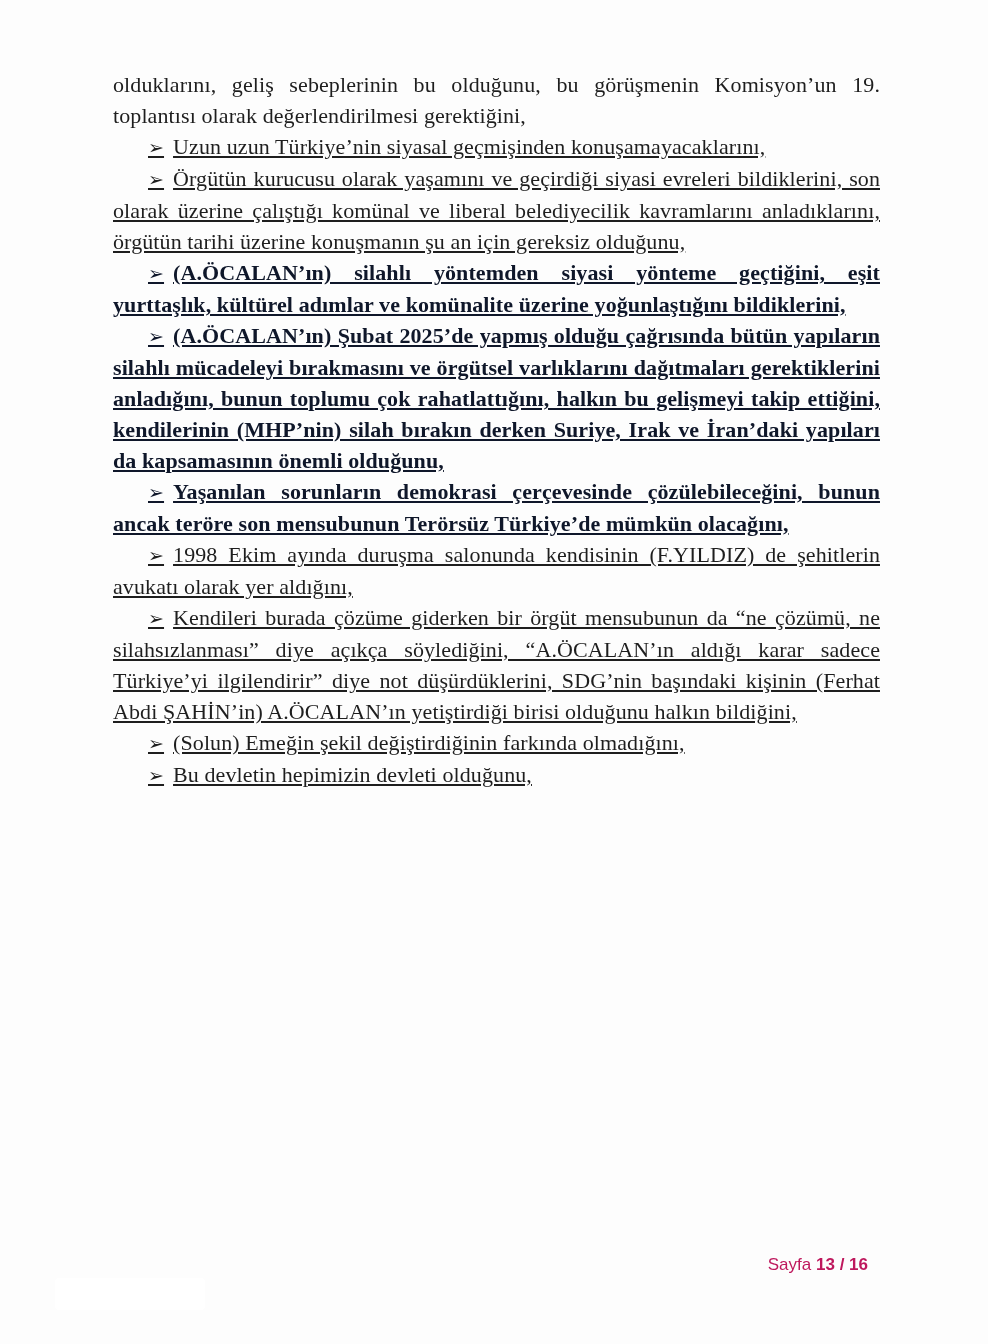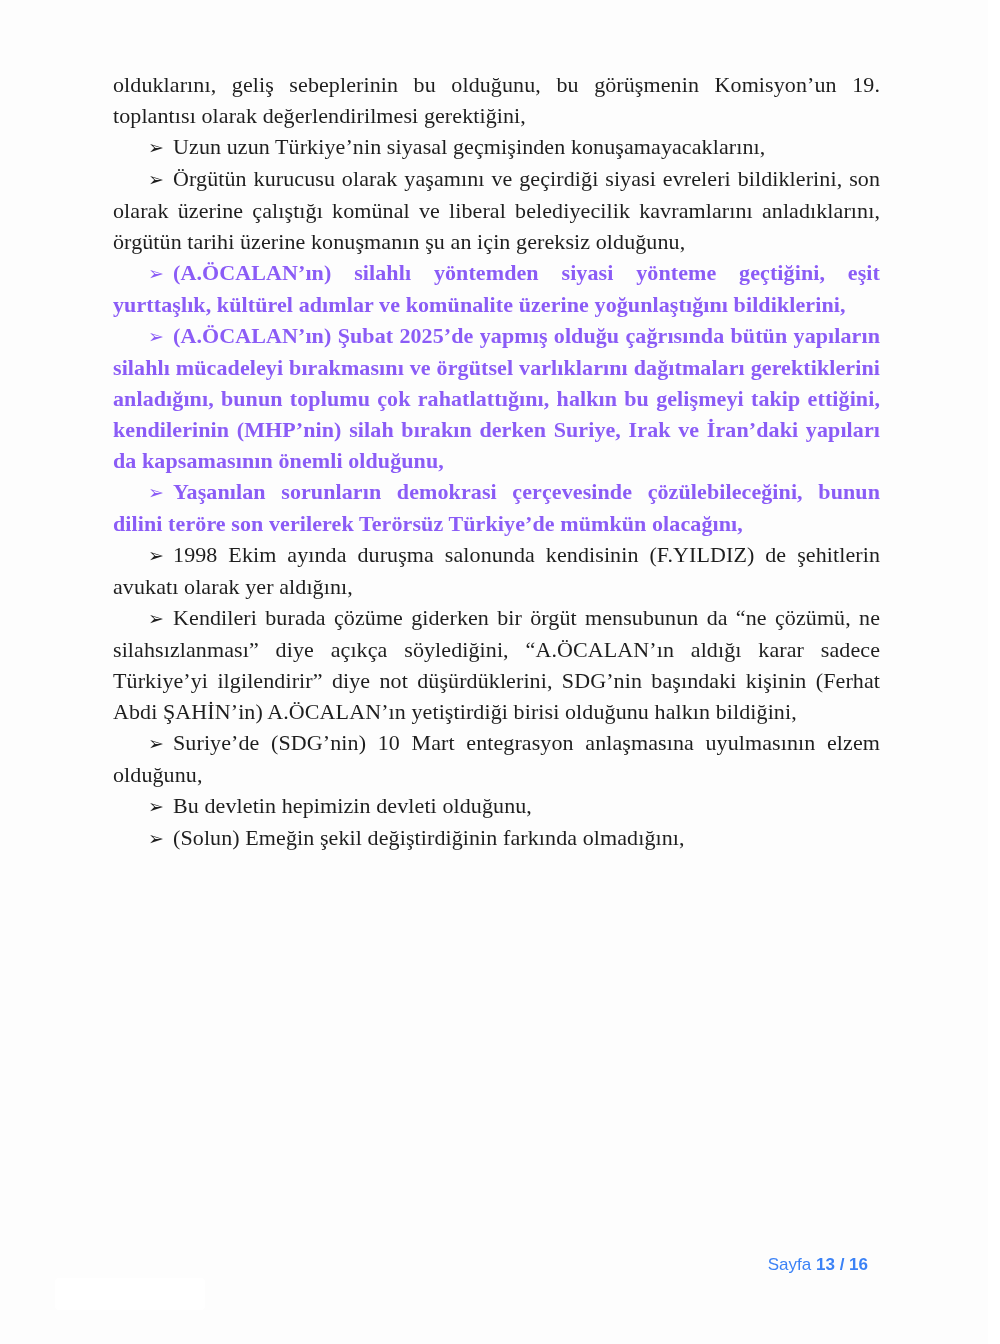--- a/index.html
+++ b/index.html
@@ -25,37 +25,38 @@
   .content p {
     margin: 0;
     padding: 0;
     font-size: 22px;
     line-height: 31px;
     text-align: justify;
     letter-spacing: 0.1px;
   }
   .content p.bullet {
     text-indent: 35px;
+    text-decoration: underline;
   }
   .content p.bold {
     font-weight: bold;
-    color: #8b5cf6;
+    color: #0f172a;
   }
   .marker {
     margin-right: 9px;
     font-family: "DejaVu Sans", sans-serif;
     font-size: 19px;
   }
   .footer {
     position: absolute;
     top: 1255px;
     right: 120px;
     font-family: "Liberation Sans", "DejaVu Sans", sans-serif;
     font-size: 17px;
-    color: #3b82f6;
+    color: #be185d;
   }
   .footer .pagenum {
     font-weight: bold;
   }
   .white-patch {
     position: absolute;
     background: #ffffff;
   }
   .patch-bottom-left {
     left: 55px;
@@ -74,35 +75,34 @@
     <p><span>olduklarını, geliş sebeplerinin bu olduğunu, bu görüşmenin Komisyon’un 19. toplantısı olarak değerlendirilmesi gerektiğini,</span></p>
 
     <p class="bullet"><span class="marker">➢</span><span>Uzun uzun Türkiye’nin siyasal geçmişinden konuşamayacaklarını,</span></p>
 
     <p class="bullet"><span class="marker">➢</span><span>Örgütün kurucusu olarak yaşamını ve geçirdiği siyasi evreleri bildiklerini, son olarak üzerine çalıştığı komünal ve liberal belediyecilik kavramlarını anladıklarını, örgütün tarihi üzerine konuşmanın şu an için gereksiz olduğunu,</span></p>
 
     <p class="bullet bold"><span class="marker">➢</span><span>(A.ÖCALAN’ın) silahlı yöntemden siyasi yönteme geçtiğini, eşit yurttaşlık, kültürel adımlar ve komünalite üzerine yoğunlaştığını bildiklerini,</span></p>
 
     <p class="bullet bold"><span class="marker">➢</span><span>(A.ÖCALAN’ın) Şubat 2025’de yapmış olduğu çağrısında bütün yapıların silahlı mücadeleyi bırakmasını ve örgütsel varlıklarını dağıtmaları gerektiklerini anladığını, bunun toplumu çok rahatlattığını, halkın bu gelişmeyi takip ettiğini, kendilerinin (MHP’nin) silah bırakın derken Suriye, Irak ve İran’daki yapıları da kapsamasının önemli olduğunu,</span></p>
 
-    <p class="bullet bold"><span class="marker">➢</span><span>Yaşanılan sorunların demokrasi çerçevesinde çözülebileceğini, bunun dilini teröre son verilerek Terörsüz Türkiye’de mümkün olacağını,</span></p>
+    <p class="bullet bold"><span class="marker">➢</span><span>Yaşanılan sorunların demokrasi çerçevesinde çözülebileceğini, bunun ancak teröre son mensubunun Terörsüz Türkiye’de mümkün olacağını,</span></p>
 
     <p class="bullet"><span class="marker">➢</span><span>1998 Ekim ayında duruşma salonunda kendisinin (F.YILDIZ) de şehitlerin avukatı olarak yer aldığını,</span></p>
 
 
     <p class="bullet"><span class="marker">➢</span><span>Kendileri burada çözüme giderken bir örgüt mensubunun da “ne çözümü, ne silahsızlanması” diye açıkça söylediğini, “A.ÖCALAN’ın aldığı karar sadece Türkiye’yi ilgilendirir” diye not düşürdüklerini, SDG’nin başındaki kişinin (Ferhat Abdi ŞAHİN’in) A.ÖCALAN’ın yetiştirdiği birisi olduğunu halkın bildiğini,</span></p>
 
 
 
-    <p class="bullet"><span class="marker">➢</span><span>Suriye’de (SDG’nin) 10 Mart entegrasyon anlaşmasına uyulmasının elzem olduğunu,</span></p>
 
 
+    <p class="bullet"><span class="marker">➢</span><span>(Solun) Emeğin şekil değiştirdiğinin farkında olmadığını,</span></p>
+
     <p class="bullet"><span class="marker">➢</span><span>Bu devletin hepimizin devleti olduğunu,</span></p>
-
-    <p class="bullet"><span class="marker">➢</span><span>(Solun) Emeğin şekil değiştirdiğinin farkında olmadığını,</span></p>
 
   </div>
 
   <div class="white-patch patch-bottom-left"></div>
 
   <div class="footer">
     <span>Sayfa</span>
     <span class="pagenum">13 / 16</span>
   </div>
 </div>

